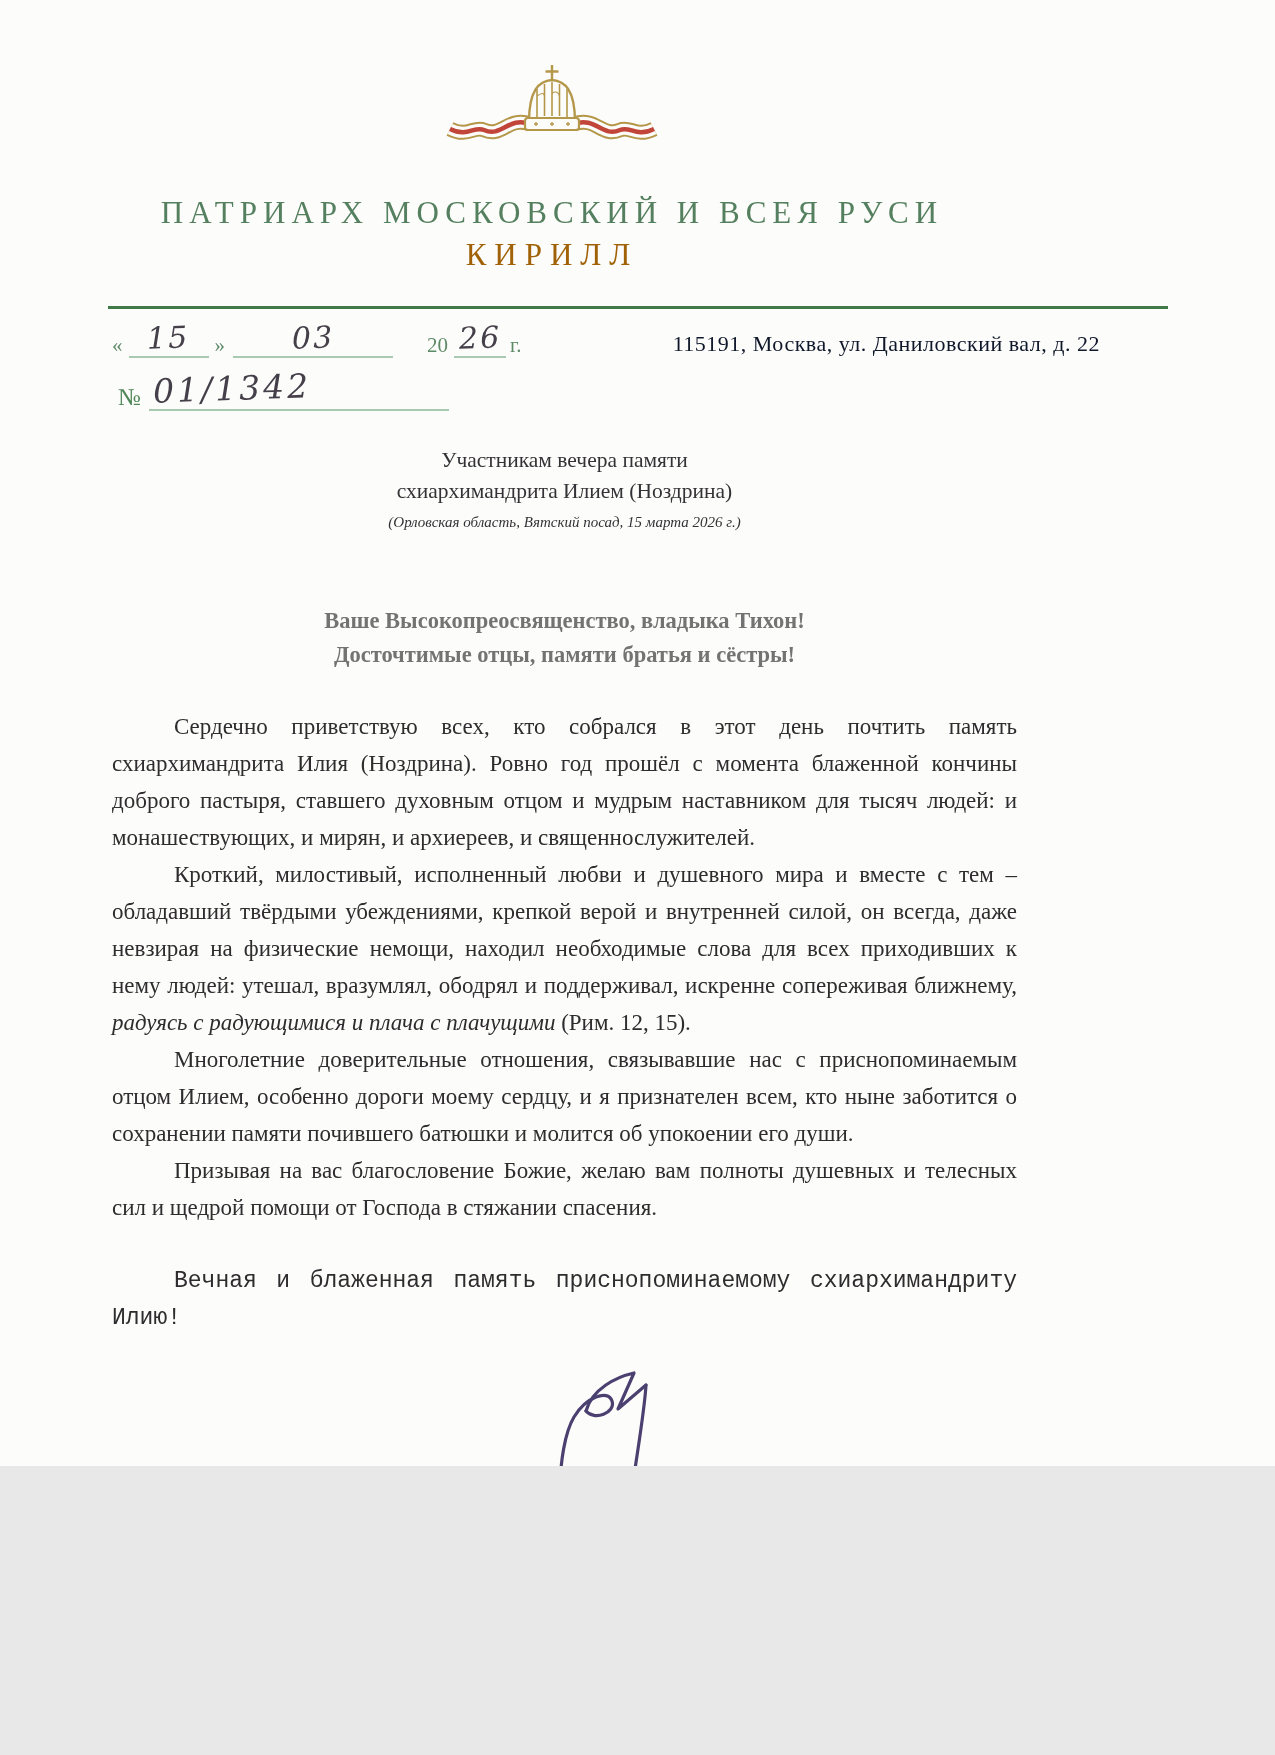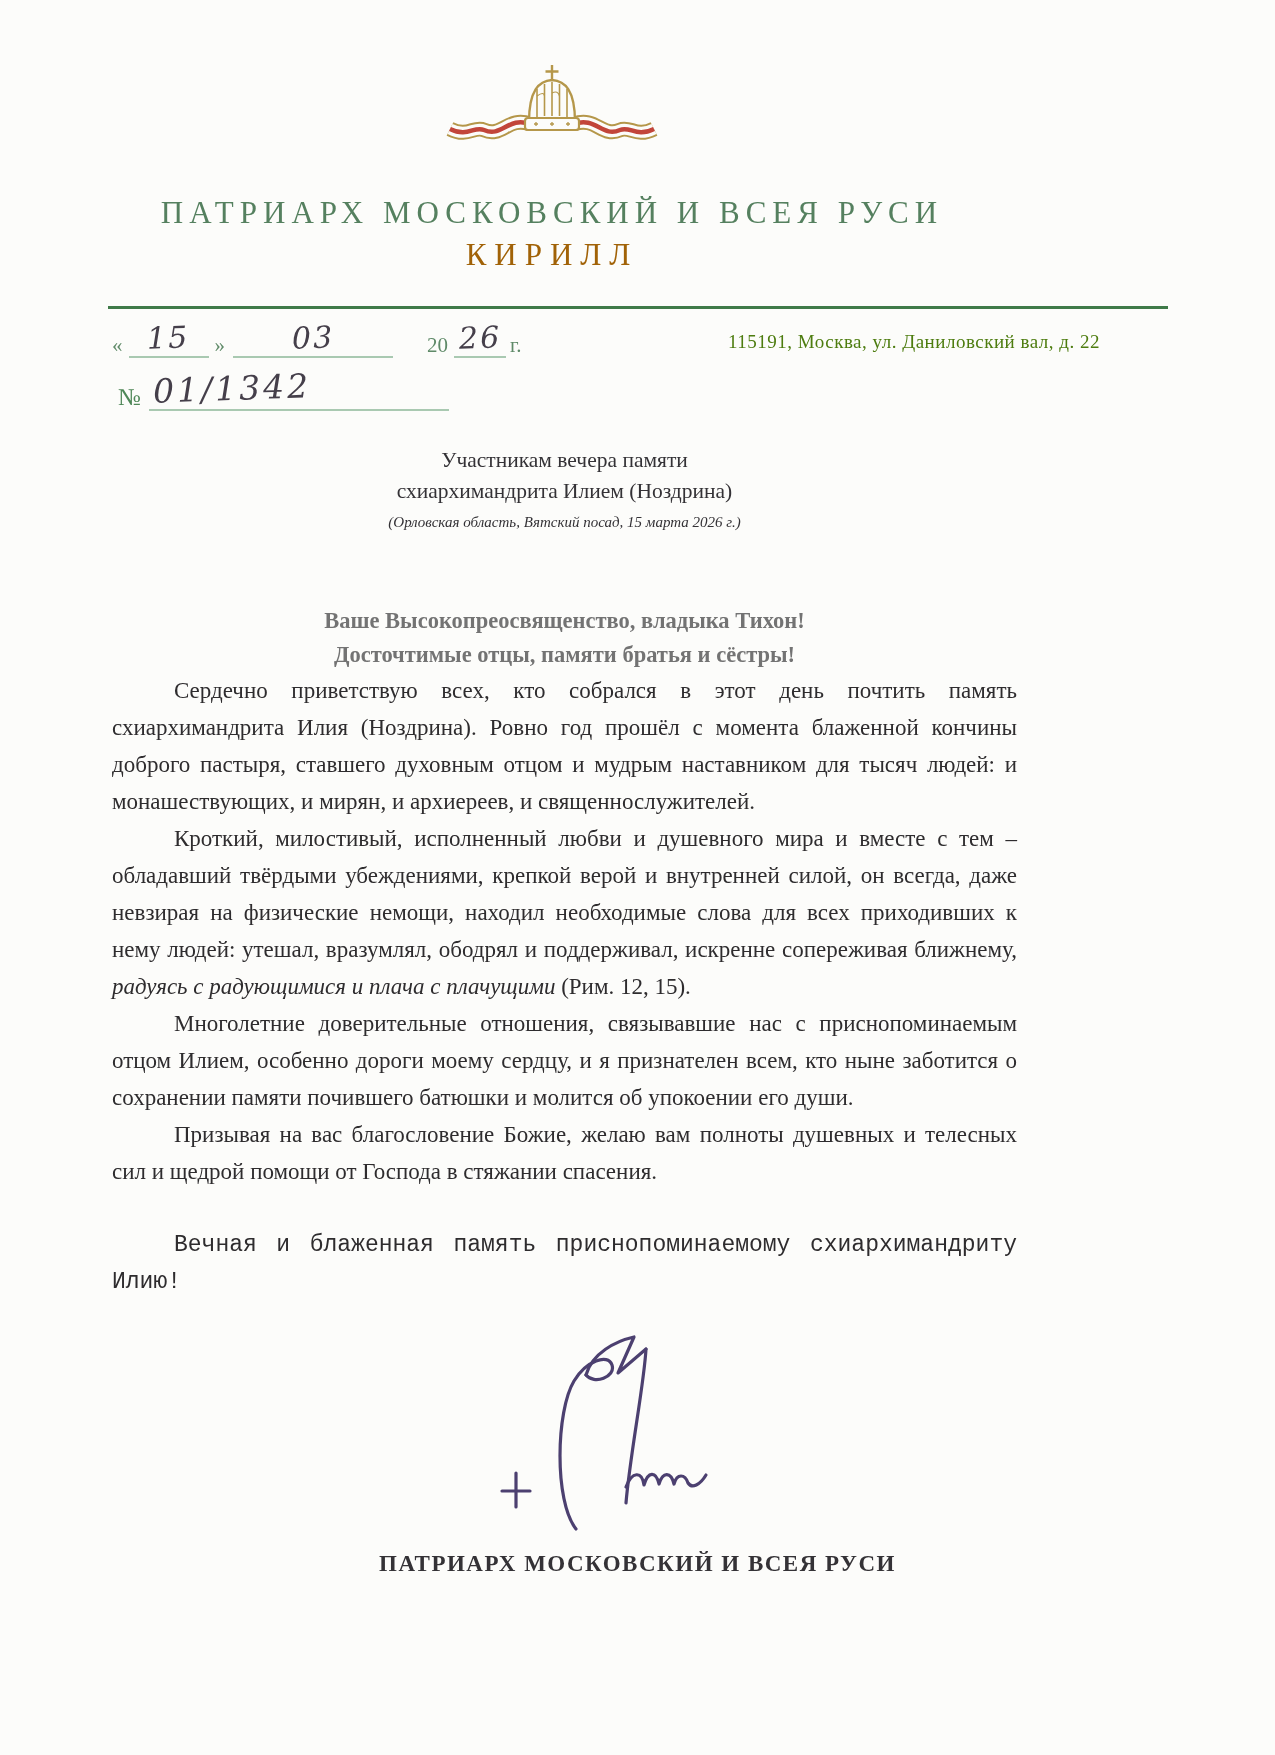--- a/index.html
+++ b/index.html
@@ -1,18 +1,18 @@
 <!DOCTYPE html>
 <html><head>
 <meta charset="utf-8">
 <style>
   html,body{margin:0;padding:0;background:#e8e8e8;}
   .page{
     position:relative;
-    width:1275px;height:1755px;
+    width:1275px;height:1466px;
     margin:0 auto;
     background:#fcfcfa;
     overflow:hidden;
     font-family:"Liberation Serif","DejaVu Serif",serif;
     color:#2e2c2e;
   }
   
   .letterhead{width:880px;margin:0 auto 0 112px;padding-top:62px;text-align:center;}
   .crest{display:block;margin:0 auto;}
   .lh-title{
@@ -57,22 +57,22 @@
     display:inline-block;text-align:center;
     border-bottom:2px solid #a9c9b1;
     line-height:30px;
   }
   .cell .hw{font-size:30px;letter-spacing:2px;display:inline-block;}
   .day-cell{width:80px;margin:0 6px;}
   .month-cell{width:160px;margin:0 8px;}
   .year-cell{width:52px;margin:0 4px 0 6px;}
   .century{margin-left:26px;}
   .addr{
-    color:#4d7c0f;
-    font-size:19px;
+    color:#0f172a;
+    font-size:22px;
     padding-top:16px;
     padding-right:72px;
     letter-spacing:0.5px;
     margin-left:32px;
   }
   .ref-row{
     margin:14px 0 0 118px;
     display:flex;align-items:flex-end;
     color:#4e8757;font-size:24px;
   }
@@ -82,21 +82,21 @@
     line-height:34px;
   }
   .ref-cell .hw{font-size:33px;letter-spacing:3px;display:inline-block;padding-left:4px;}
   
   .content{width:905px;margin-left:112px;}
   .recipient{margin-top:34px;text-align:center;font-size:21.5px;line-height:31px;color:#343236;}
   .recipient .b{font-weight:normal;}
   .recipient .i{font-style:italic;font-size:15px;}
   .salutation{margin-top:66px;text-align:center;font-weight:bold;font-size:22.5px;line-height:34px;color:#737373;}
   
-  .body-text{}
+  .body-text{margin-top:36px;}
   .body-text p{
     margin:0;
     font-size:23px;
     line-height:37px;
     text-align:justify;
     text-indent:62px;
   }
   .body-text p.spaced{margin-top:37px;font-family:Liberation Mono, monospace;}
   .body-text .it{font-style:italic;}
   

